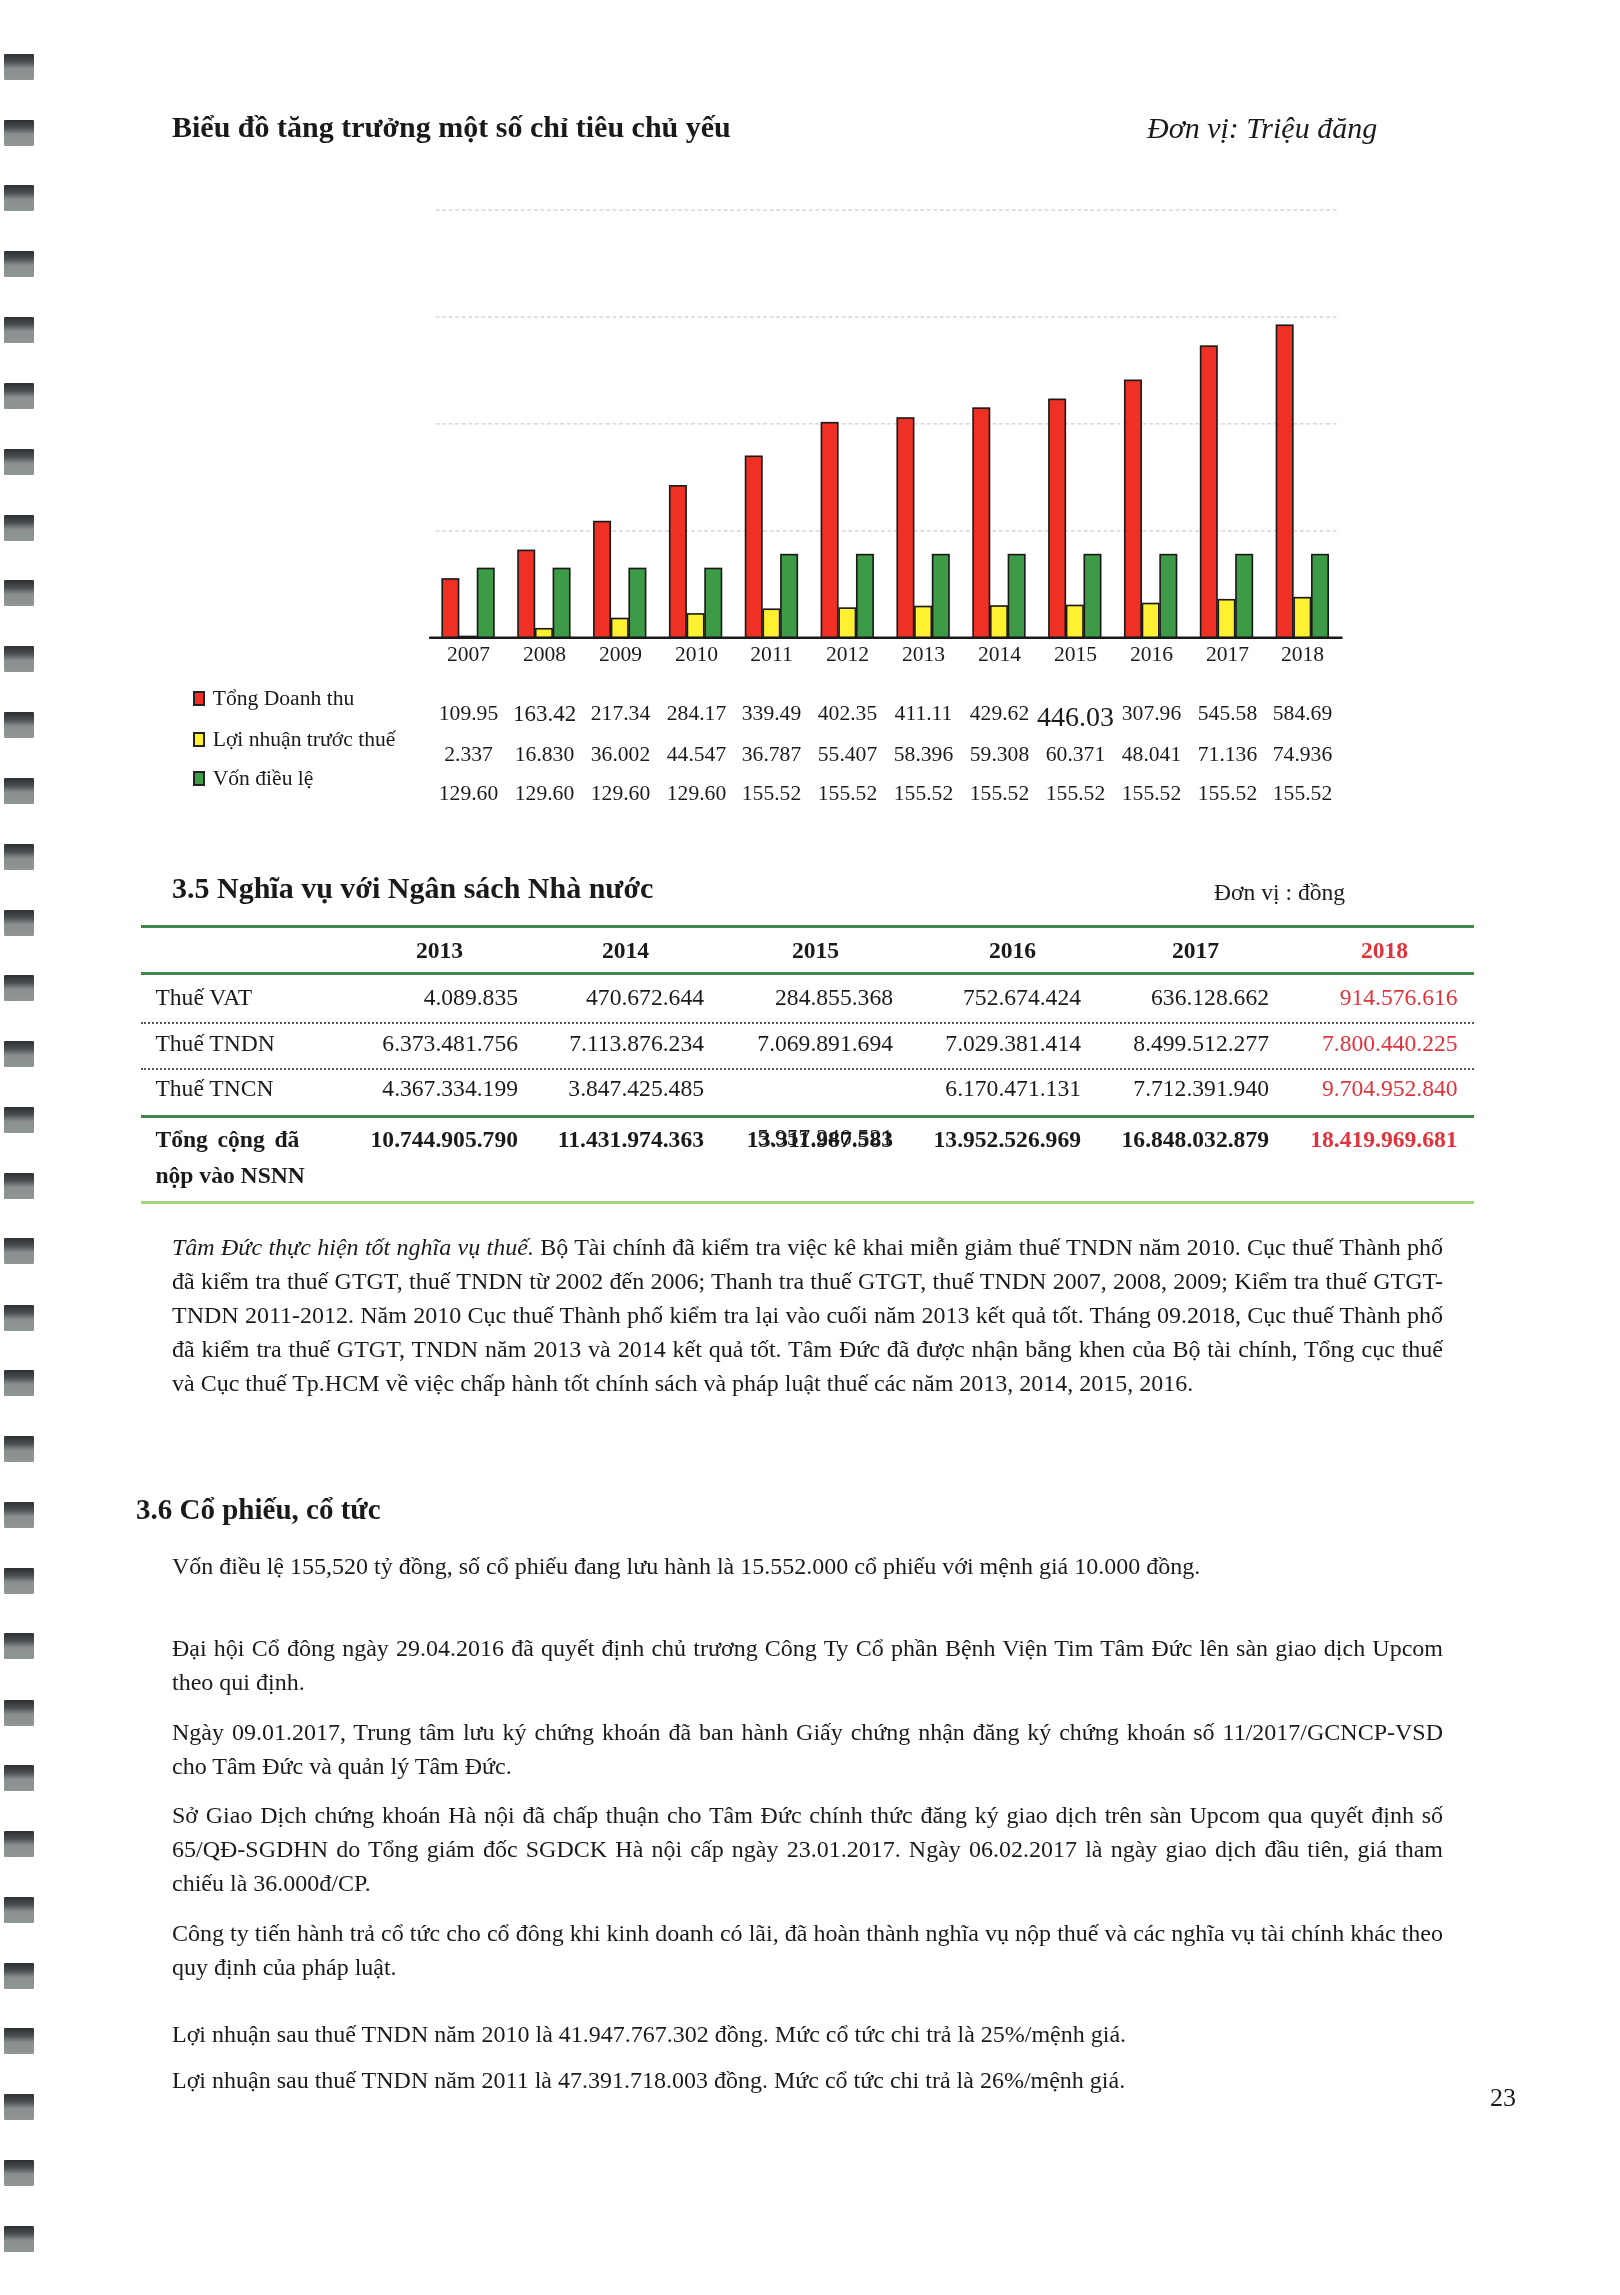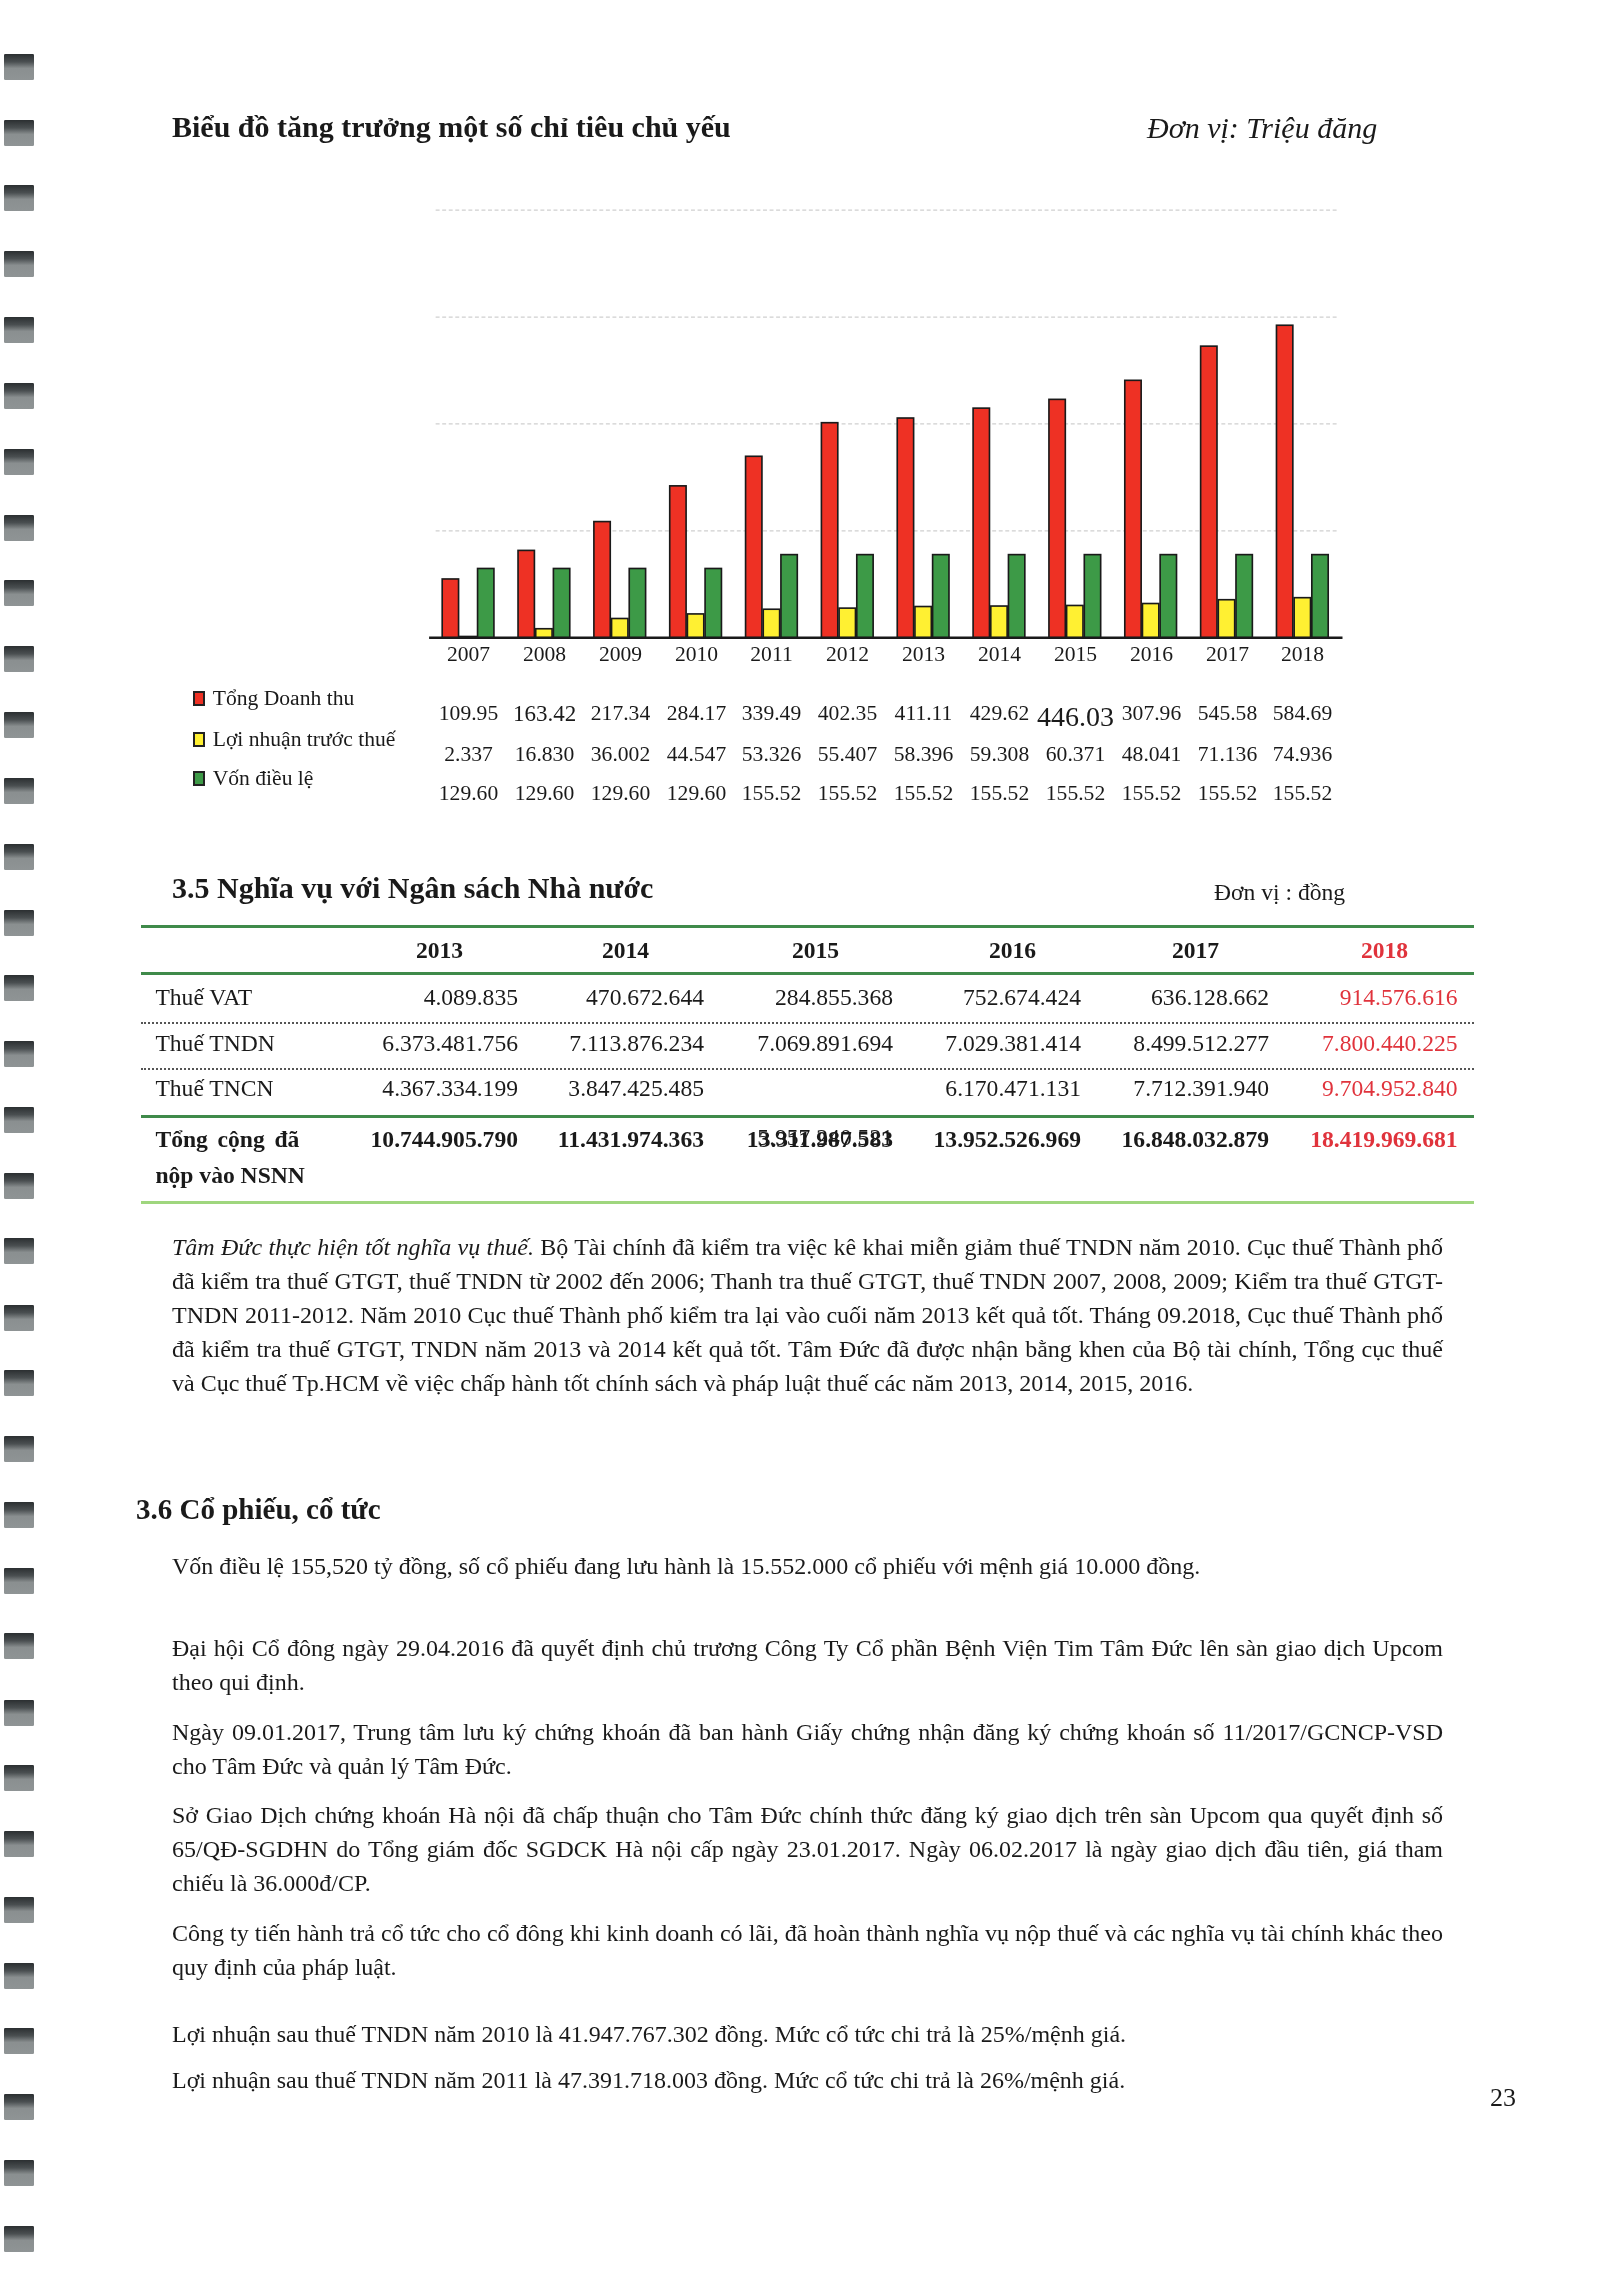--- a/index.html
+++ b/index.html
@@ -161,21 +161,21 @@
     <div class="val-cell" style="left: 1227px; top: 685px; font-size: 21.6px;">545.58</div>
     <div class="val-cell" style="left: 1302px; top: 685px; font-size: 21.6px;">584.69</div>
     <div class="legend-row" style="top: 727px;">
       <span class="legend-swatch" style="background: rgb(255, 240, 50);"></span>
       <span>Lợi nhuận trước thuế</span>
     </div>
     <div class="val-cell" style="left: 468px; top: 726px; font-size: 21.6px;">2.337</div>
     <div class="val-cell" style="left: 544px; top: 726px; font-size: 21.6px;">16.830</div>
     <div class="val-cell" style="left: 620px; top: 726px; font-size: 21.6px;">36.002</div>
     <div class="val-cell" style="left: 696px; top: 726px; font-size: 21.6px;">44.547</div>
-    <div class="val-cell" style="left: 771px; top: 726px; font-size: 21.6px;">53.326</div>
+    <div class="val-cell" style="left: 771px; top: 726px; font-size: 21.6px;">36.787</div>
     <div class="val-cell" style="left: 847px; top: 726px; font-size: 21.6px;">55.407</div>
     <div class="val-cell" style="left: 923px; top: 726px; font-size: 21.6px;">58.396</div>
     <div class="val-cell" style="left: 999px; top: 726px; font-size: 21.6px;">59.308</div>
     <div class="val-cell" style="left: 1075px; top: 726px; font-size: 21.6px;">60.371</div>
     <div class="val-cell" style="left: 1151px; top: 726px; font-size: 21.6px;">48.041</div>
     <div class="val-cell" style="left: 1227px; top: 726px; font-size: 21.6px;">71.136</div>
     <div class="val-cell" style="left: 1302px; top: 726px; font-size: 21.6px;">74.936</div>
     <div class="legend-row" style="top: 766px;">
       <span class="legend-swatch" style="background: rgb(61, 154, 71);"></span>
       <span>Vốn điều lệ</span>

